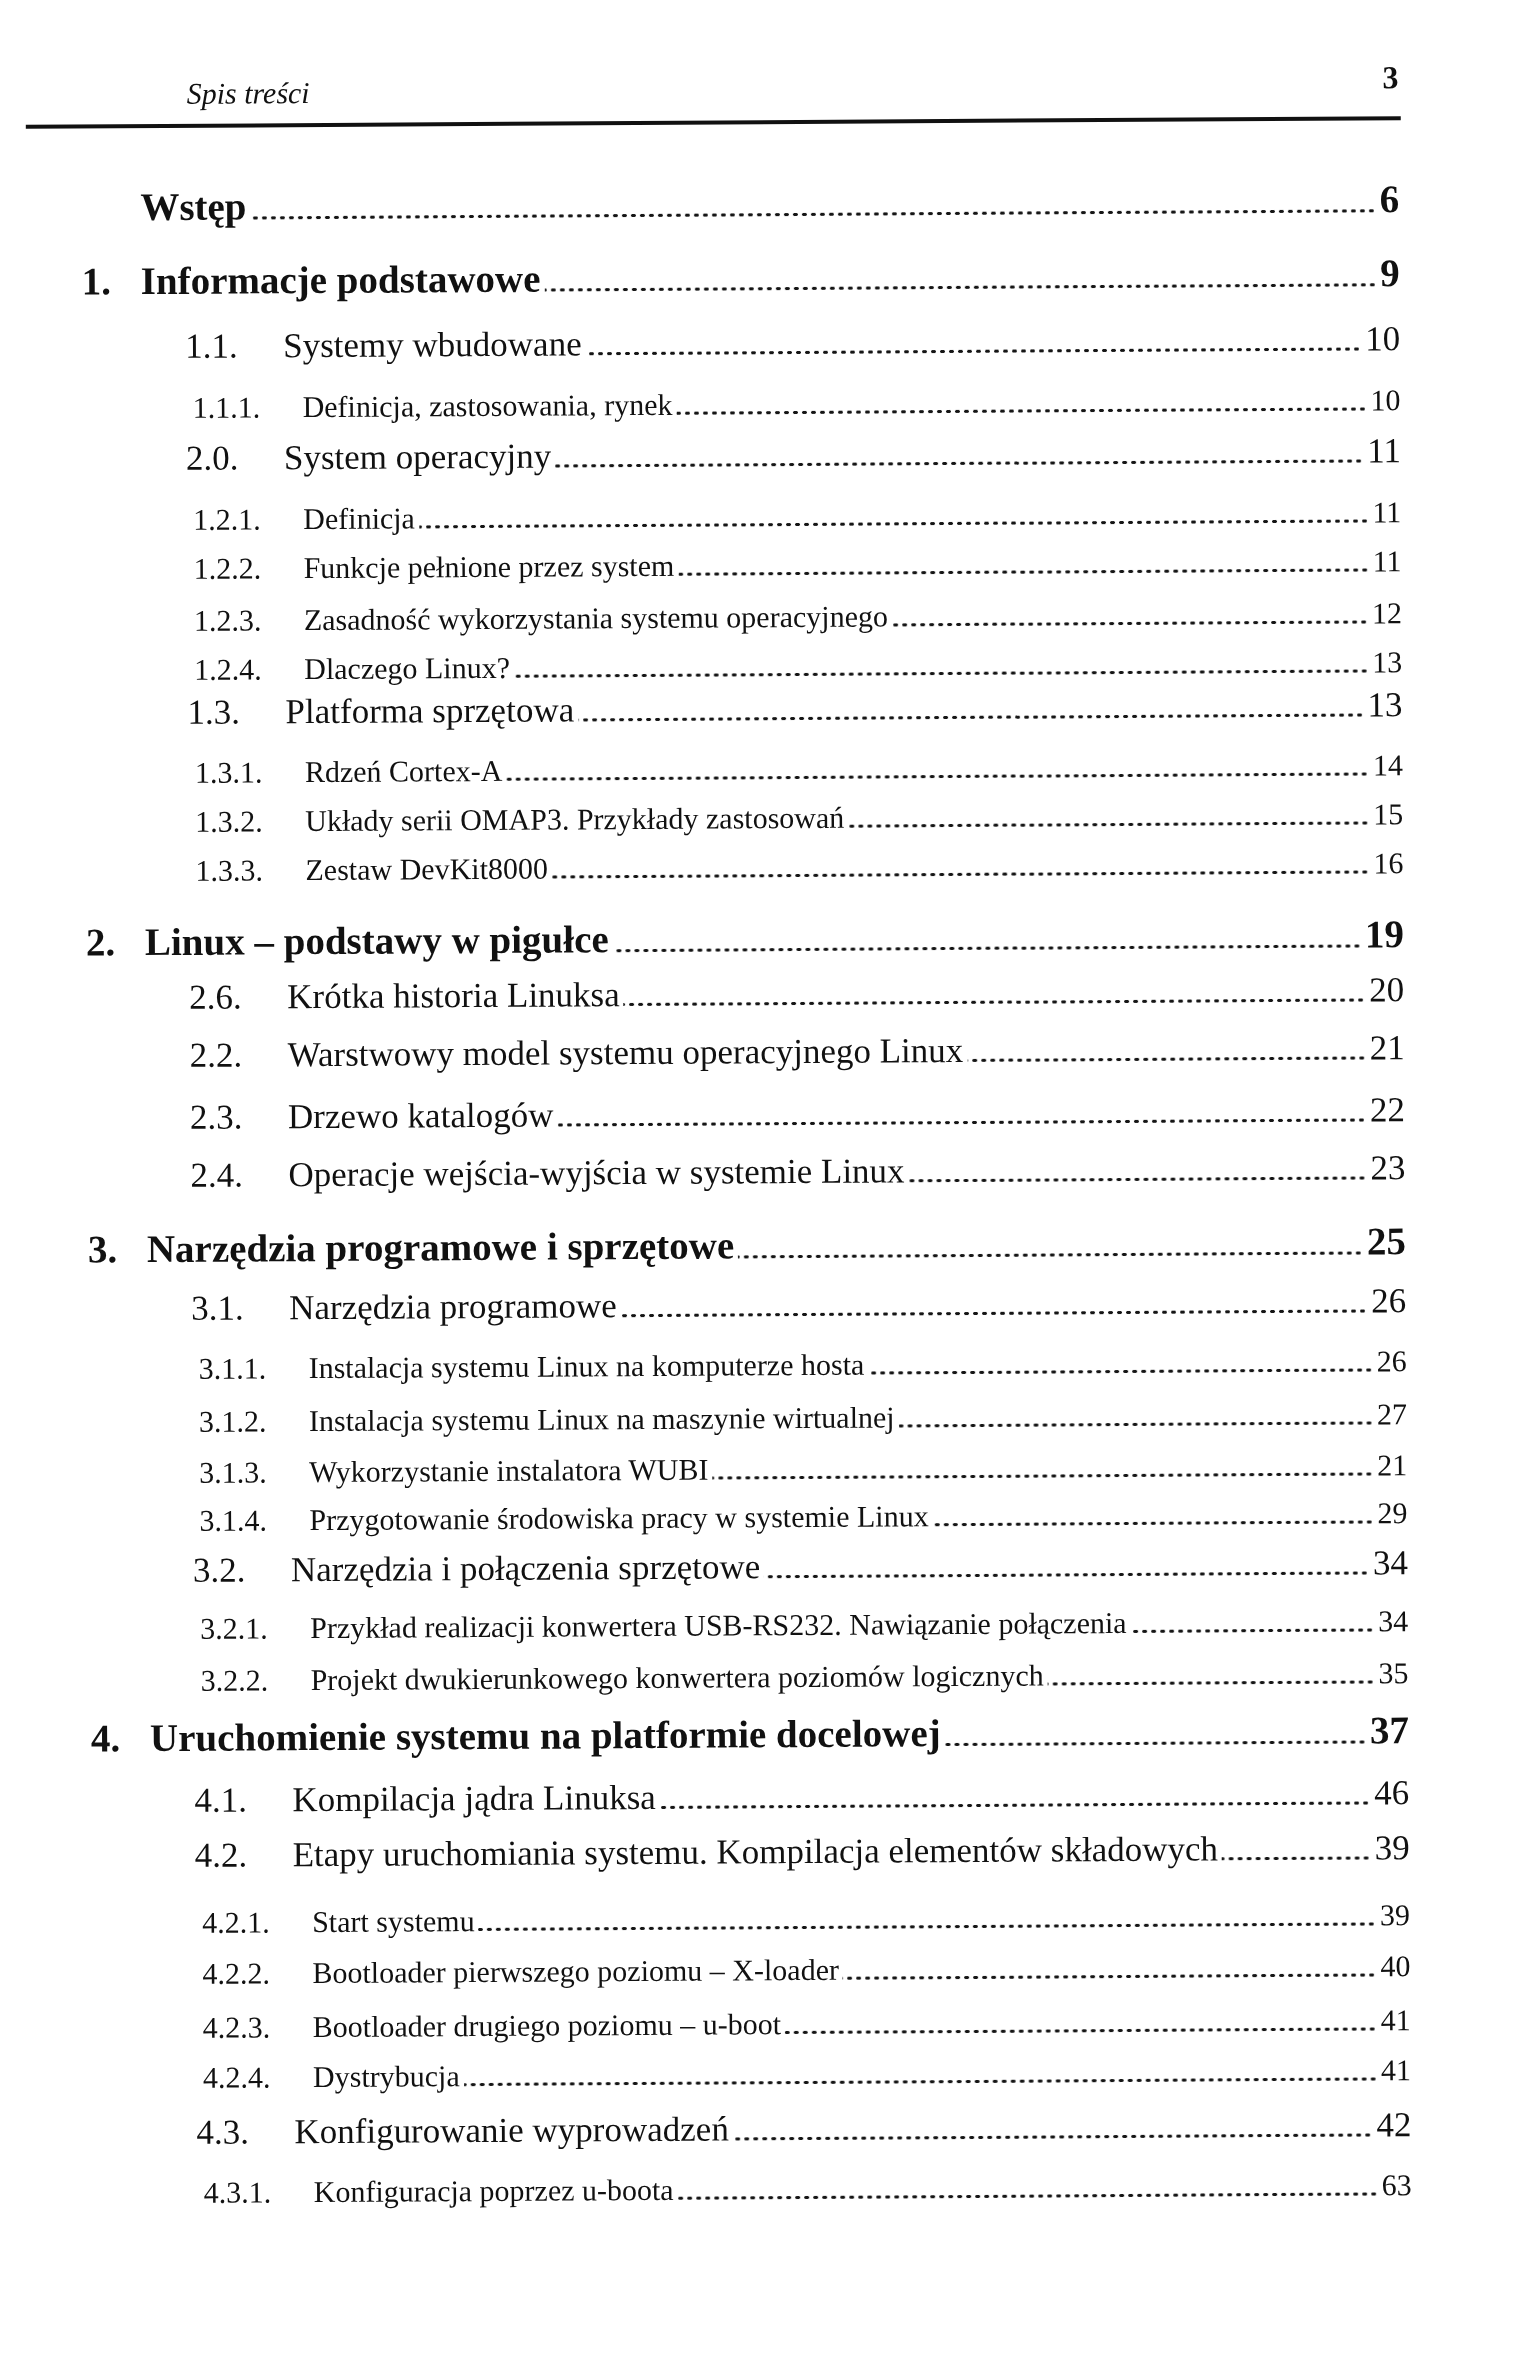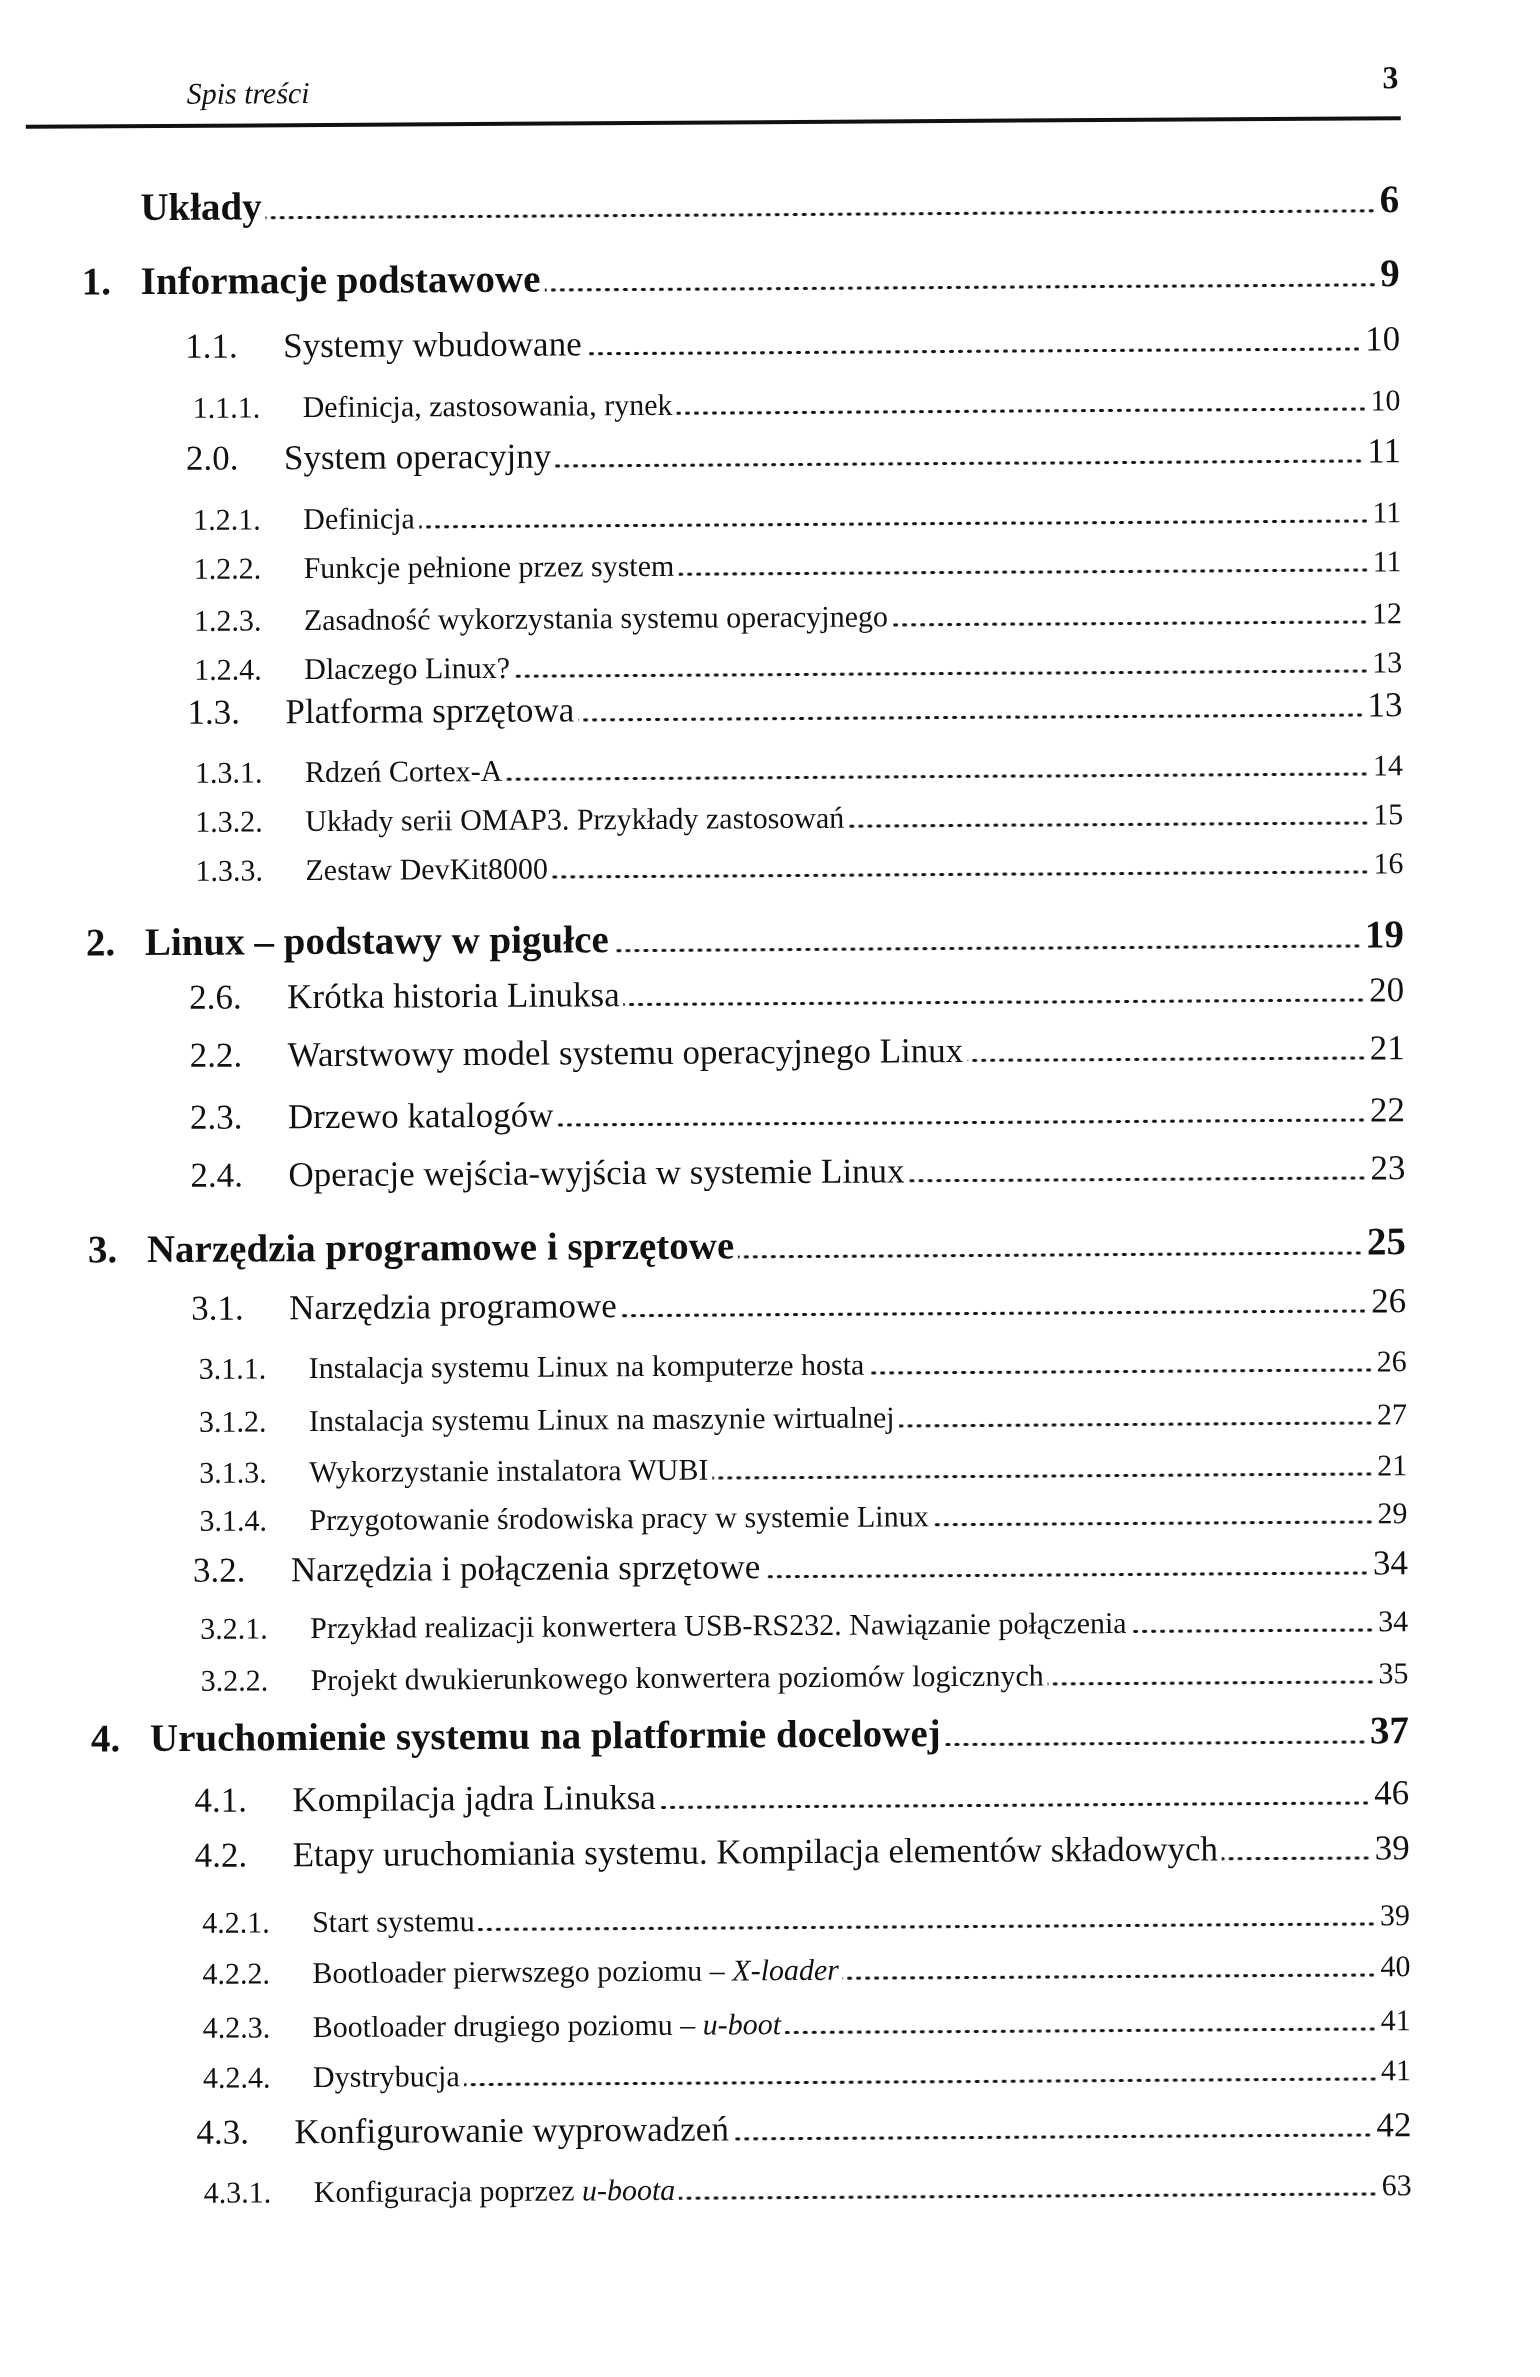--- a/index.html
+++ b/index.html
@@ -30,21 +30,21 @@
     }
     .row .num { display: inline-block; }
     .row .title { display: inline-block; }
     .row .leader {
       flex: 1; display: inline-block; height: 3.2px; margin: 0 3.9px 0 3.9px;
       background-image: radial-gradient(circle, #151515 42%, rgba(0,0,0,0) 52%);
       background-size: 9px 3.2px; background-repeat: repeat-x; background-position: right bottom;
       min-width: 19.4px;
     }
     .row .page-no { display: inline-block; text-align: right; }
-    .row .it { font-style: italic; }
+    .row .it { }
 
     
     .lvl0 { font-size: 39px; font-weight: bold; }
     .lvl0 .num { width: 59px; }
     .lvl1 { font-size: 35px; }
     .lvl1 .num { width: 98px; margin-left: 40px; }
     .lvl2 { font-size: 30px; }
     .lvl2 .num { width: 110px; margin-top: 9px; }
     .lvl1 .page-no { font-size: 35px; }
     .lvl2 .page-no { font-size: 30px; }
@@ -57,21 +57,21 @@
 </head>
 <body>
 
 <div class="page">
 
   <div class="running-head">Spis treści</div>
   <div class="folio">3</div>
   <div class="rule"></div>
 
   <div class="row lvl0 x-intro" style="top:188px">
-    <span class="title">Układy</span>
+    <span class="title">Wstęp</span>
     <span class="leader"></span>
     <span class="page-no">6</span>
   </div>
 
   <div class="row lvl0 x-ch" style="top:262px">
     <span class="num">1.</span>
     <span class="title">Informacje podstawowe</span>
     <span class="leader"></span>
     <span class="page-no">9</span>
   </div>

